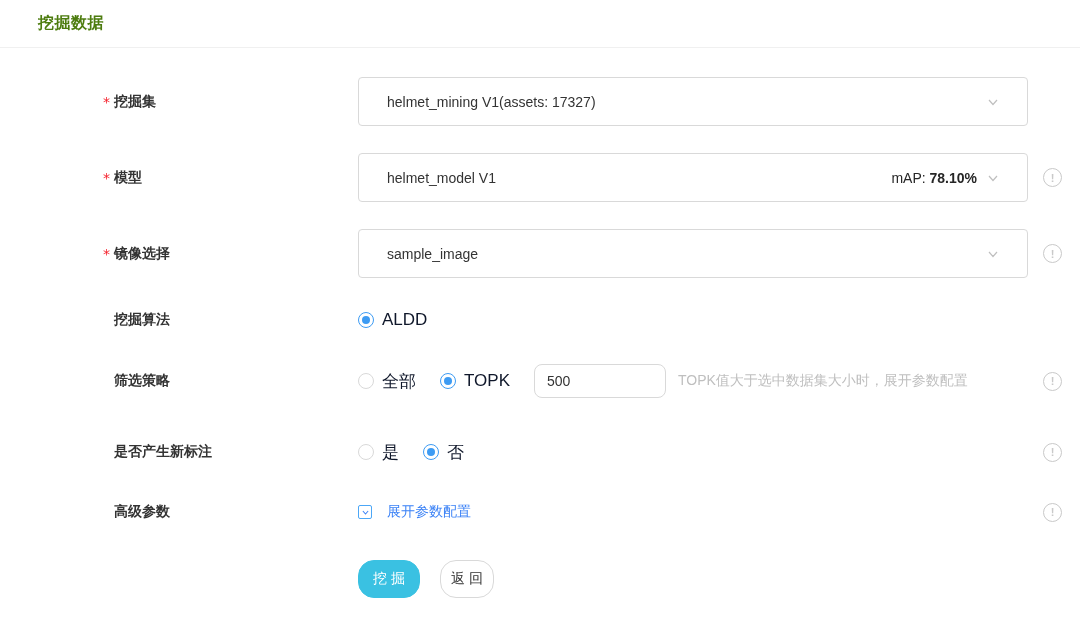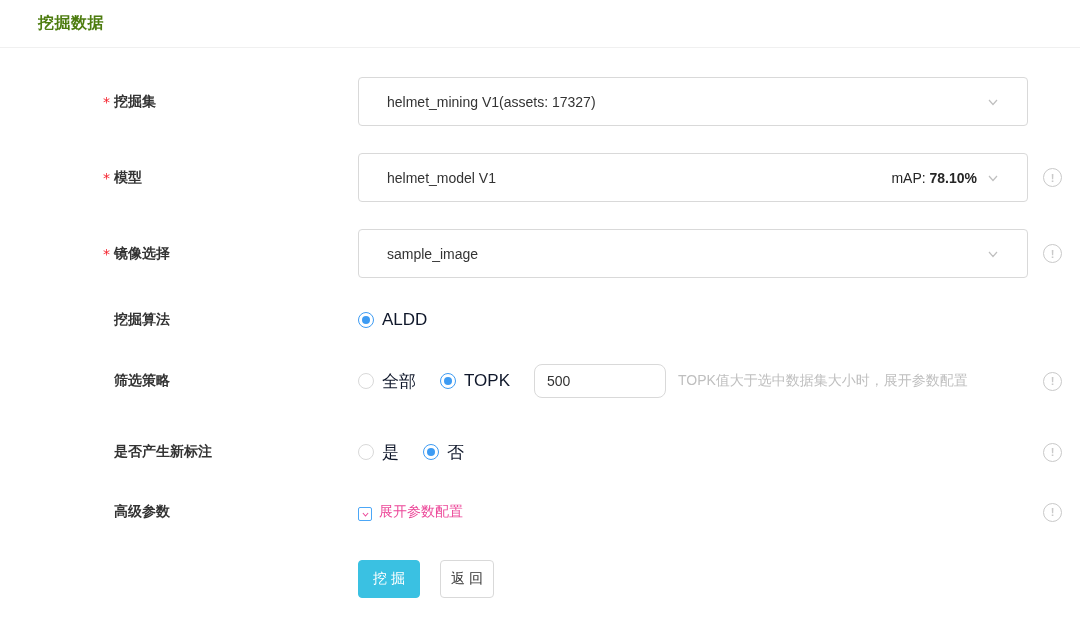--- a/index.html
+++ b/index.html
@@ -39,27 +39,27 @@
   .radio.checked::after { content:''; position:absolute; left:50%; top:50%; width:8px; height:8px;
            margin:-4px 0 0 -4px; border-radius:50%; background:#3d9bf3; }
   .radio-label { font-size:17px; color:#0f172a; margin-left:8px; }
   
   .info-icon { width:19px; height:19px; border:1px solid #c9c9c9; border-radius:50%;
                position:relative; cursor:pointer; }
   .info-icon::after { content:'!'; position:absolute; left:0; top:0; width:100%; height:100%;
                display:flex; align-items:center; justify-content:center;
                font-size:11px; color:#c9c9c9; font-weight:600; }
   
-  .adv-link { display:flex; align-items:flex-end; color:#ec4899; cursor:pointer; }
+  .adv-link { display:flex; align-items:center; color:#3b82f6; cursor:pointer;gap:8px; }
   .caret-square-icon { width:14px; height:14px; border:1px solid #4ca7f7; border-radius:2px;
                display:flex; align-items:center; justify-content:center; margin-right:7px; }
   .adv-text { font-size:14px; }
   
   .btn-row { display:flex; align-items:center; margin-left:244px; }
-  .btn { height:38px; border-radius:4px; font-size:14px; cursor:pointer;
+  .btn { height:38px; border-radius:16px; font-size:14px; cursor:pointer;
          display:inline-flex; align-items:center; justify-content:center;
          font-family:inherit; white-space:nowrap; }
   .btn-primary { background:#3ac1e2; border:1px solid #3ac1e2; color:#fff; width:62px; }
   .btn-default { background:#fff; border:1px solid #d9d9d9; color:#333; width:54px; margin-left:20px; }
 </style>
 </head>
 <body>
 
 <div class="page-header">
   <span class="page-title">挖掘数据</span>

